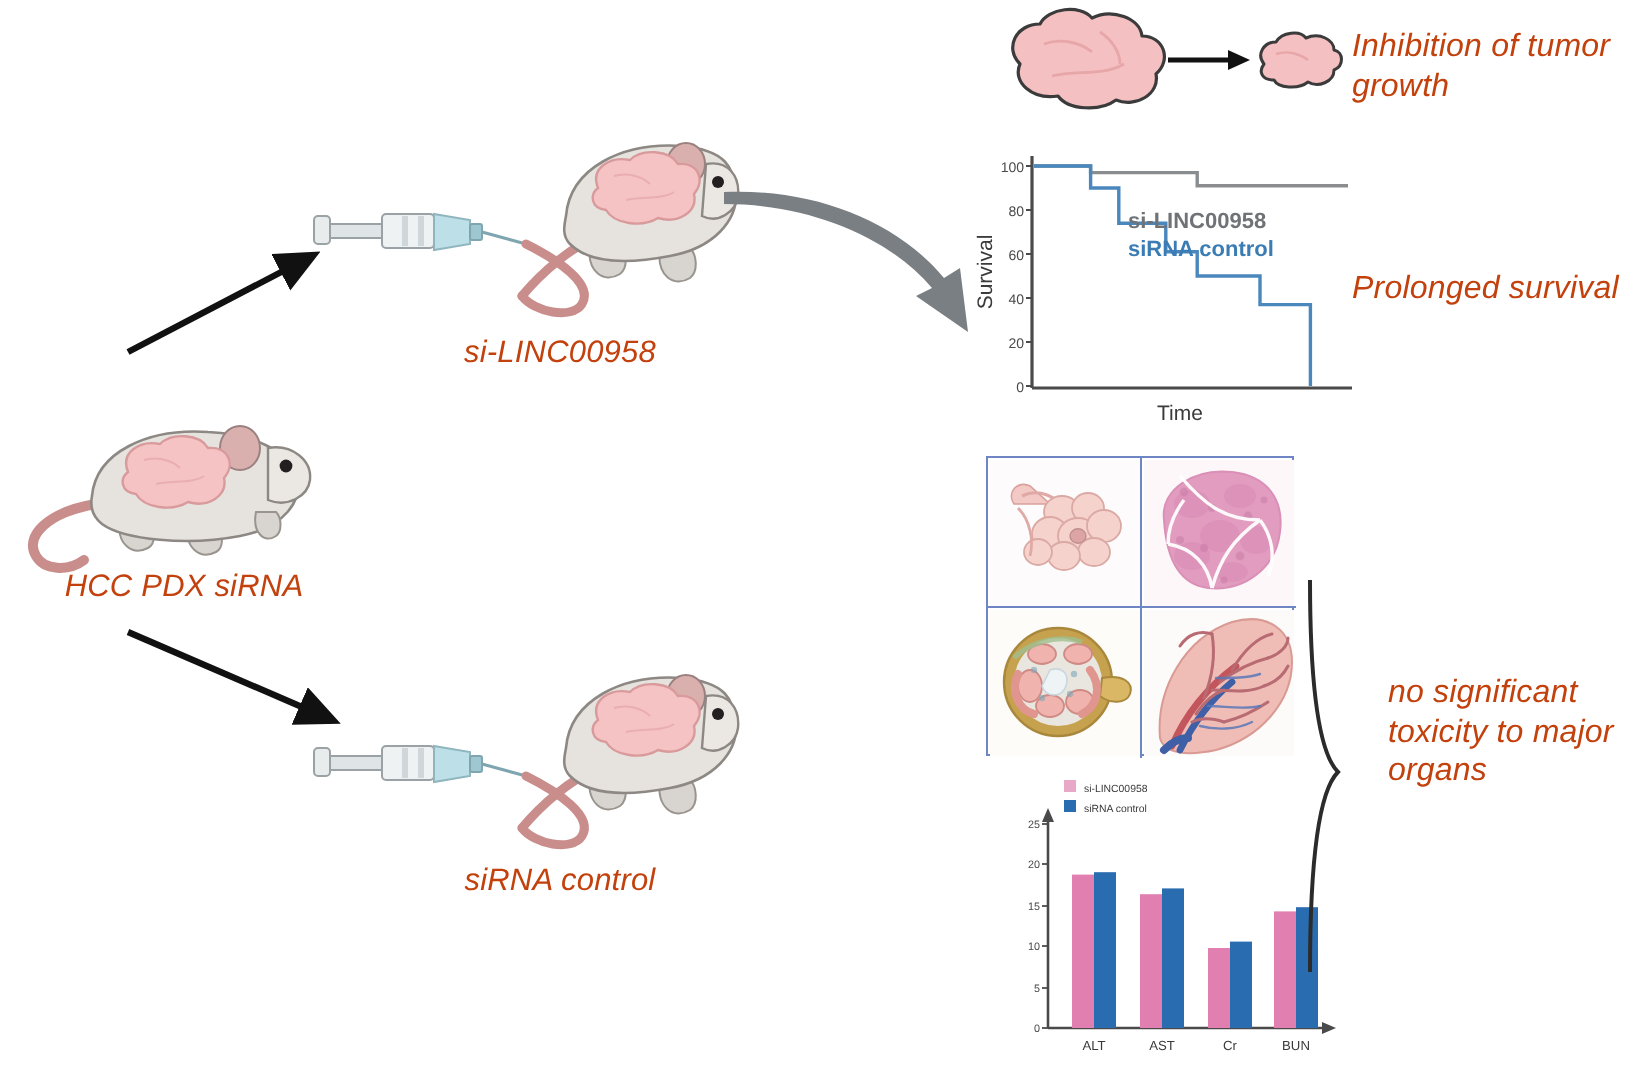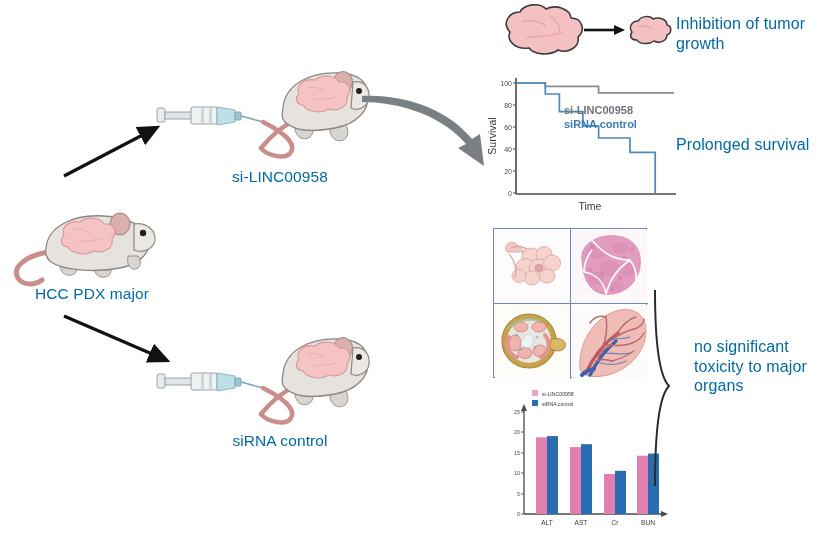--- a/index.html
+++ b/index.html
@@ -10,24 +10,25 @@
     color:#231f20;
     overflow:hidden;
     position:relative;
   }
   .stage{position:absolute;inset:0;}
   .abs{position:absolute;}
 
   
   .lbl{
     font-size:15.5px;
-    color:#0369a1;
+    color:#c2410c;
     letter-spacing:.1px;
     line-height:1.22;
     white-space:pre-line;
+    font-style:italic;
   }
   .lbl-big{font-size:16px;}
 
   
   .bar-pink{fill:#e07fb0;}
   .bar-blue{fill:#2a6cb0;}
 
   
   .histo{
     position:absolute;
@@ -65,21 +66,21 @@
 
       <path d="M56 36 C 52 26, 62 20, 72 22 C 78 16, 92 17, 96 24
                C 106 23, 110 32, 104 39 C 106 48, 96 54, 86 51
                C 78 56, 64 54, 60 47 C 52 46, 52 39, 56 36 Z" fill="#f6c3c5" stroke="#d99a9c" stroke-width="1.2"></path>
       <path d="M64 30 C 70 28, 78 30, 82 34" fill="none" stroke="#e8aeb0" stroke-width="1"></path>
       <path d="M70 42 C 78 40, 88 42, 94 38" fill="none" stroke="#e8aeb0" stroke-width="1"></path>
 
       <path d="M120 56 C 118 66, 124 72, 130 68 C 133 66, 133 59, 130 56 Z" fill="#d8d4cf" stroke="#9a948e" stroke-width="1"></path>
     </g>
   </svg>
-  <div class="abs lbl" style="left:17px;top:285px;width:150px;text-align:center;">HCC PDX major</div>
+  <div class="abs lbl" style="left:17px;top:285px;width:150px;text-align:center;">HCC PDX siRNA</div>
 
   <svg class="abs" style="left:60px;top:120px;" width="110" height="60" viewBox="0 0 110 60">
     <defs>
       <marker id="ah1" markerWidth="7" markerHeight="7" refX="5.5" refY="3.2" orient="auto">
         <path d="M0 0 L7 3.2 L0 6.4 Z" fill="#111"></path>
       </marker>
     </defs>
     <line x1="4" y1="56" x2="96" y2="8" stroke="#111" stroke-width="3.2" marker-end="url(#ah1)"></line>
   </svg>
 

